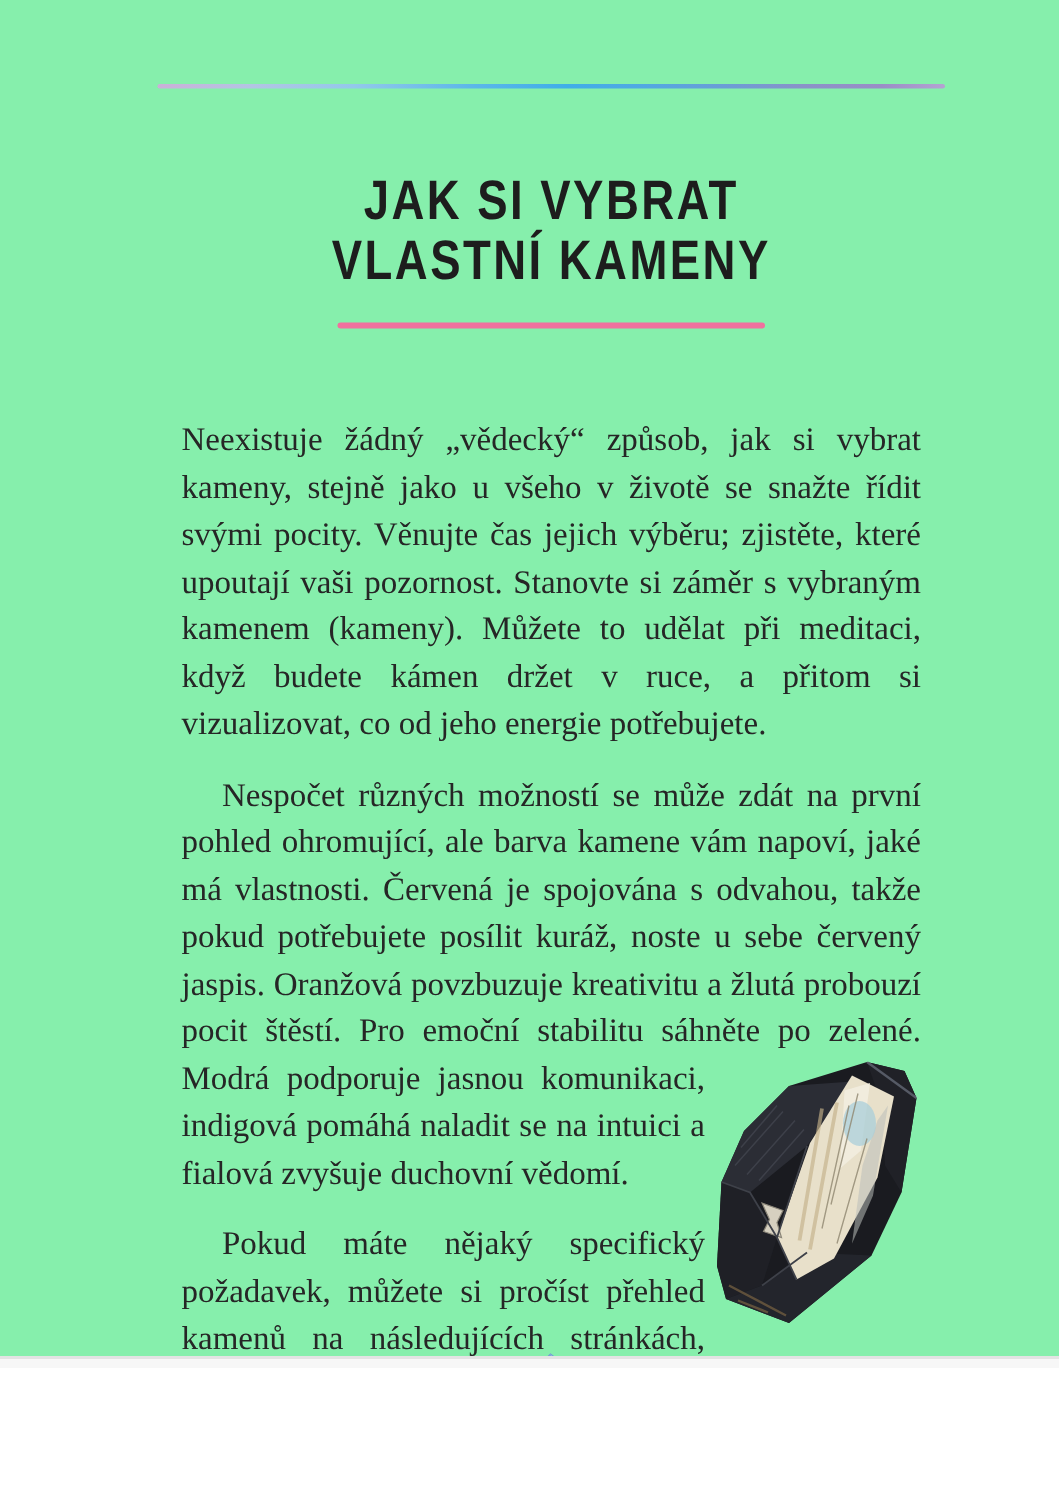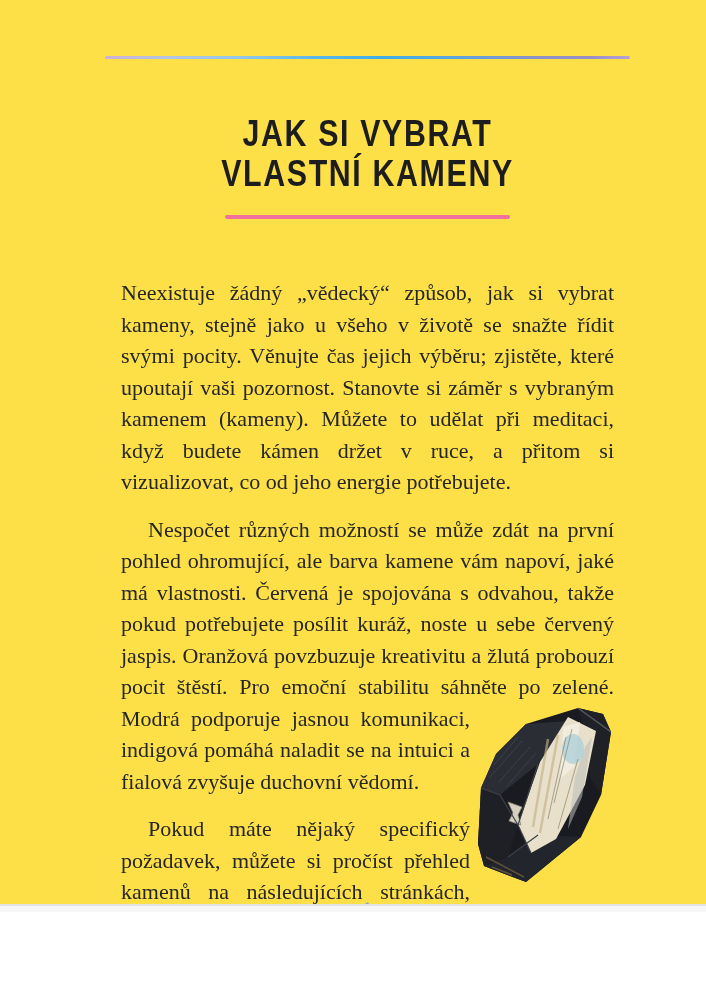--- a/index.html
+++ b/index.html
@@ -1,19 +1,19 @@
 <!DOCTYPE html>
 <html lang="cs"><head>
 <meta charset="utf-8">
 <style>
   html,body{margin:0;padding:0;background:#ffffff;}
   .page{
     position:relative;
     width:706px;height:912px;
-    background:#fde047;
+    background:#86efac;
     overflow:hidden;
     font-family:"Liberation Serif", serif;
   }
   
   .top-rule{
     position:absolute;left:105px;top:56px;width:525px;height:3px;
     border-radius:2px;
     background:linear-gradient(90deg,#cbb0d8 0%,#b3c4e4 12%,#93c8ea 25%,#5cb7e9 40%,#3faee8 52%,#52a8e2 62%,#6b9dd6 72%,#8a92c8 82%,#9a8dc6 92%,#b4a3d2 100%);
   }
   

